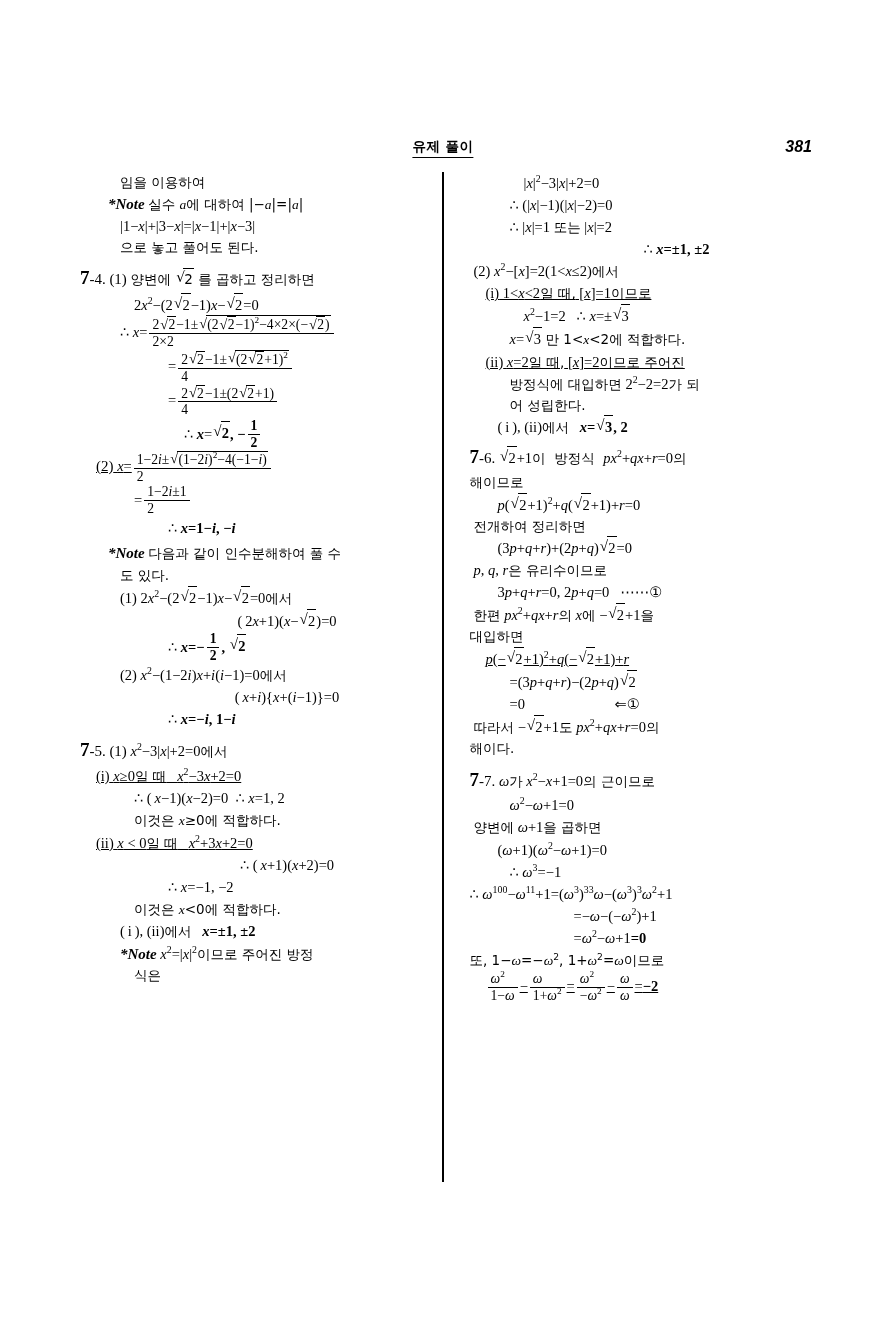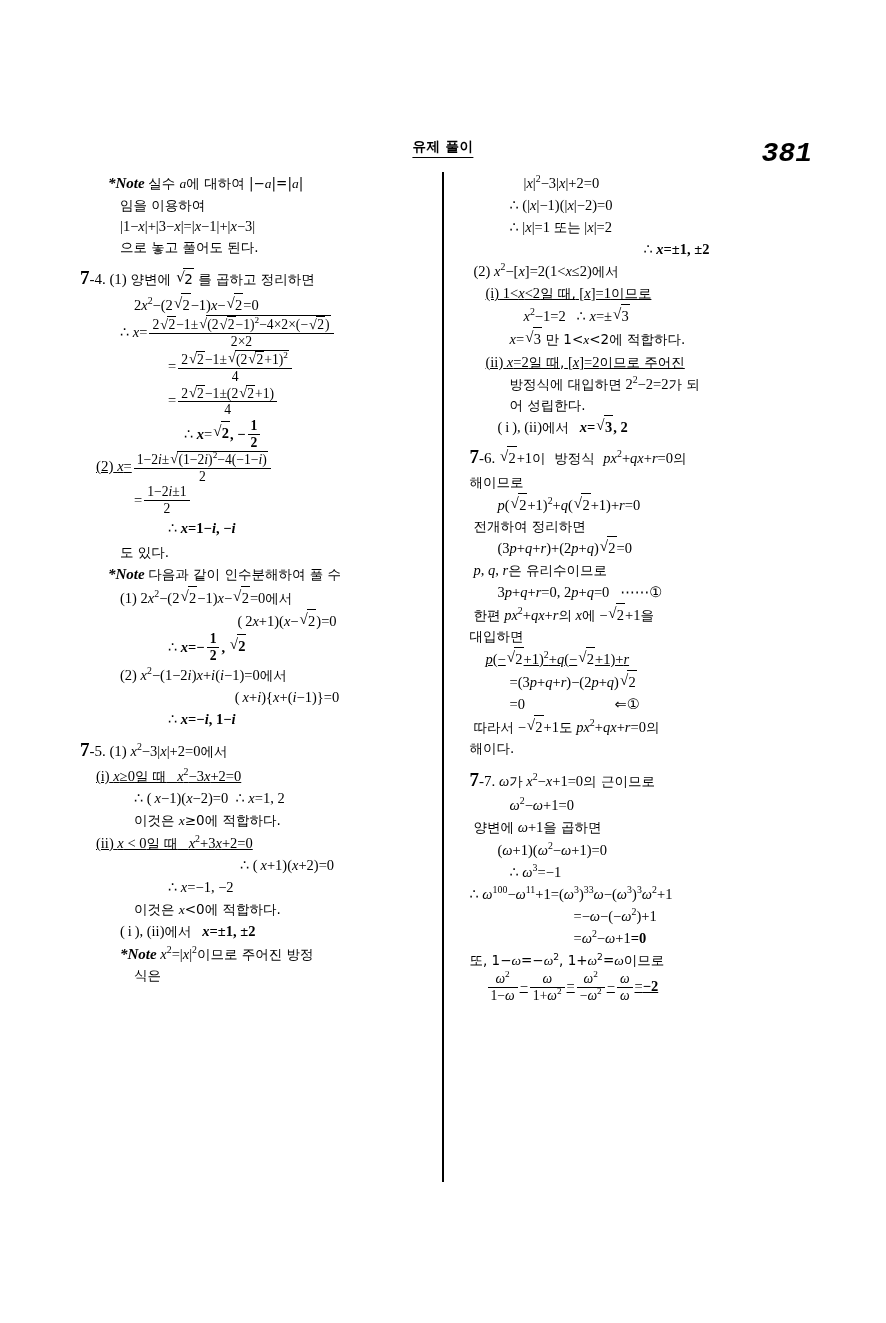--- a/index.html
+++ b/index.html
@@ -38,24 +38,24 @@
     font-weight: bold;
     font-family: "Liberation Sans", sans-serif;
     border-bottom: 1.5px solid #000;
     padding-bottom: 1px;
     letter-spacing: 0.5px;
   }
   .page-number {
     position: absolute;
     right: 74px;
     top: 0px;
-    font-size: 28px;
+    font-size: 16px;
     font-weight: bold;
     font-style: italic;
-    font-family: Liberation Mono, monospace;
+    font-family: Liberation Sans, sans-serif;
     text-align: right;
   }
   
   .columns {
     position: absolute;
     top: 172px;
     left: 72px;
     width: 742px;
     height: 1010px;
     display: flex;
@@ -133,21 +133,21 @@
   }
   .sqrt > .rad {
     display: inline-block;
     border-top: 1px solid #000;
     padding: 0 1px 0 1px;
   }
   
   .frac {
     display: inline-block;
     vertical-align: middle;
-    text-align: center;
+    text-align: left;
     line-height: 1.16;
     margin: 0 2px;
     position: relative;
     top: -0.02em;
   }
   .frac > .num { display: block; padding: 0 3px; font-size: 0.94em; }
   .frac > .den { display: block; border-top: 1.1px solid #000; padding: 0 3px; font-size: 0.94em; }
   sup { font-size: 0.68em; vertical-align: super; line-height: 0; }
   .arrowL { font-family: "DejaVu Sans", sans-serif; }
 </style>
@@ -159,22 +159,22 @@
   <div class="header">
     <div class="header-title kr">유제 풀이</div>
     <div class="page-number">381</div>
   </div>
 
   <div class="columns">
 
     <div class="col col-left">
 
       <div>
+        <div class="line ind4 kr">임을 이용하여</div>
         <div class="line ind3"><span class="note-label">*Note</span> <span class="kr">실수 <i>a</i>에 대하여 |−<i>a</i>|=|<i>a</i>|</span></div>
-        <div class="line ind4 kr">임을 이용하여</div>
         <div class="line ind4">|1−<i>x</i>|+|3−<i>x</i>|=|<i>x</i>−1|+|<i>x</i>−3|</div>
         <div class="line ind4 kr">으로 놓고 풀어도 된다.</div>
       </div>
 
       <div style="height:6px"></div>
       <div>
         <div class="line ind0"><span class="secnum">7</span><span class="secsub">-4.</span> <span class="secsub">(1)</span> <span class="kr">양변에 <span class="sqrt"><span class="rad">2</span></span> 를 곱하고 정리하면</span></div>
         <div class="line ind5">2<i>x</i><sup>2</sup>−(2<span class="sqrt"><span class="rad">2</span></span>−1)<i>x</i>−<span class="sqrt"><span class="rad">2</span></span>=0</div>
 
         <div class="line ind4">
@@ -196,22 +196,22 @@
         <div class="line ind5">
           =<span class="frac"><span class="num">1−2<i>i</i>±1</span><span class="den">2</span></span>
         </div>
         <div class="line ind7">
           ∴ <span class="bolditalic">x</span><span class="bold">=1−</span><span class="bolditalic">i</span><span class="bold">, −</span><span class="bolditalic">i</span>
         </div>
       </div>
 
       <div style="height:3px"></div>
       <div>
+        <div class="line ind3"><span class="note-label">*Note</span> <span class="kr">다음과 같이 인수분해하여 풀 수</span></div>
         <div class="line ind4 kr">도 있다.</div>
-        <div class="line ind3"><span class="note-label">*Note</span> <span class="kr">다음과 같이 인수분해하여 풀 수</span></div>
         <div class="line ind4"><span>(1)</span> 2<i>x</i><sup>2</sup>−(2<span class="sqrt"><span class="rad">2</span></span>−1)<i>x</i>−<span class="sqrt"><span class="rad">2</span></span>=0<span class="kr">에서</span></div>
         <div class="line ind6">( 2<i>x</i>+1)(<i>x</i>−<span class="sqrt"><span class="rad">2</span></span>)=0</div>
         <div class="line ind7">∴ <span class="bolditalic">x</span><span class="bold">=−</span><span class="frac bold"><span class="num">1</span><span class="den">2</span></span><span class="bold">, </span><span class="bold"><span class="sqrt"><span class="rad">2</span></span></span></div>
         <div class="line ind4"><span>(2)</span> <i>x</i><sup>2</sup>−(1−2<i>i</i>)<i>x</i>+<i>i</i>(<i>i</i>−1)=0<span class="kr">에서</span></div>
         <div class="line ind6">( <i>x</i>+<i>i</i>){<i>x</i>+(<i>i</i>−1)}=0</div>
         <div class="line ind7">∴ <span class="bolditalic">x</span><span class="bold">=−</span><span class="bolditalic">i</span><span class="bold">, 1−</span><span class="bolditalic">i</span></div>
       </div>
 
       <div style="height:6px"></div>
       <div>

